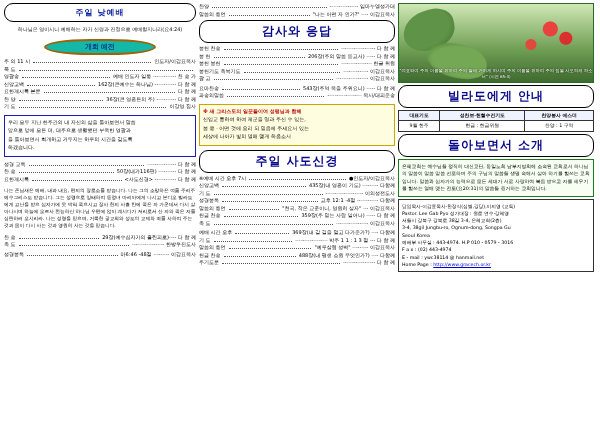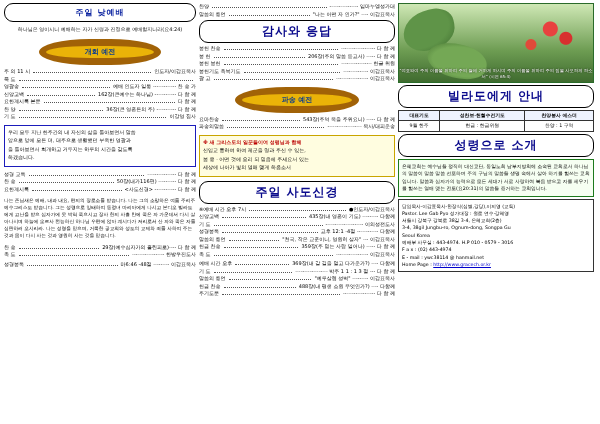--- a/index.html
+++ b/index.html
@@ -55,26 +55,27 @@
 
   
   .sechead{
     text-align:center;
     font-weight:bold;
     font-size:7px;
     color:#0a3d91;
     margin:2px 0 1px;
   }
   .sechead.oval{
-    border:7px solid #a16207;
+    border:2px solid #a16207;
     border-radius:50%/60%;
     width:56%;
     margin:2px auto 1px;
     padding:1px 0;
-    background:#eab308;
+    background:#14b8a6;
+    font-family:Liberation Serif, serif;
   }
 
   ul.lines{list-style:none;margin:0;padding:0;}
   ul.lines li{
     display:flex;
     justify-content:space-between;
     align-items:baseline;
     font-size:5px;
     line-height:1.5;
     white-space:nowrap;
@@ -308,21 +309,20 @@
           <span class="dots"></span>
           <span class="r">-------------- 이갑표목사</span>
         </li>
       <li>
           <span class="l">광 고</span>
           <span class="dots"></span>
           <span class="r">------------------ 이갑표목사</span>
         </li>
     </ul>
 
-    <div class="sechead oval">파송 예전</div>
 
     <ul class="lines">
       <li>
           <span class="l">요마찬송</span>
           <span class="dots"></span>
           <span class="r">543장(주역 목을 주위요니) ----- 다 함 께</span>
         </li>
       <li>
           <span class="l">파송의말씀</span>
           <span class="dots"></span>
@@ -431,21 +431,21 @@
         <th>찬양봉사 에스더</th>
       </tr>
       <tr>
         <td>9월 한주</td>
         <td>헌금 : 한금위원</td>
         <td>찬양 : 1 구역</td>
       </tr>
     </tbody>
       </table>
 
-    <div class="banner small">성령으로 소개</div>
+    <div class="banner small">돌아보면서 소개</div>
 
     <div class="church-box">은혜교회는 예수님을 정직히 대신교단, 동일노회 남부지방회에 소속된 교회로서 하나님의 말씀이 말씀 말씀 선포하며 주의 구님의 말씀을 생명 속에서 살아 하기를 힘쓰는 교회입니다. 말씀과 심자가의 능력으로 모든 세대가 서로 사랑하여 복음 받으고 자를 세우기를 힘쓰는 열매 맺는 전도(요20:31)의 말씀을 증거하는 교회입니다.</div>
 
 
     <div class="contact">
       <div>담임목사·이갑표목사·한장식(십별,강당),이지영 (교육)</div>
       <div>Pastor. Lee Gab Pyo 성가대장 :    원로 연수·강혜영</div>
       <div>서울시 강북구 강북로 38길 3-4,  은혜교회(2층)</div>
       <div>3-4, 38gil Jungbu-ro, Ognum-dong, Songpa Gu</div>
       <div>Seoul Korea</div>

